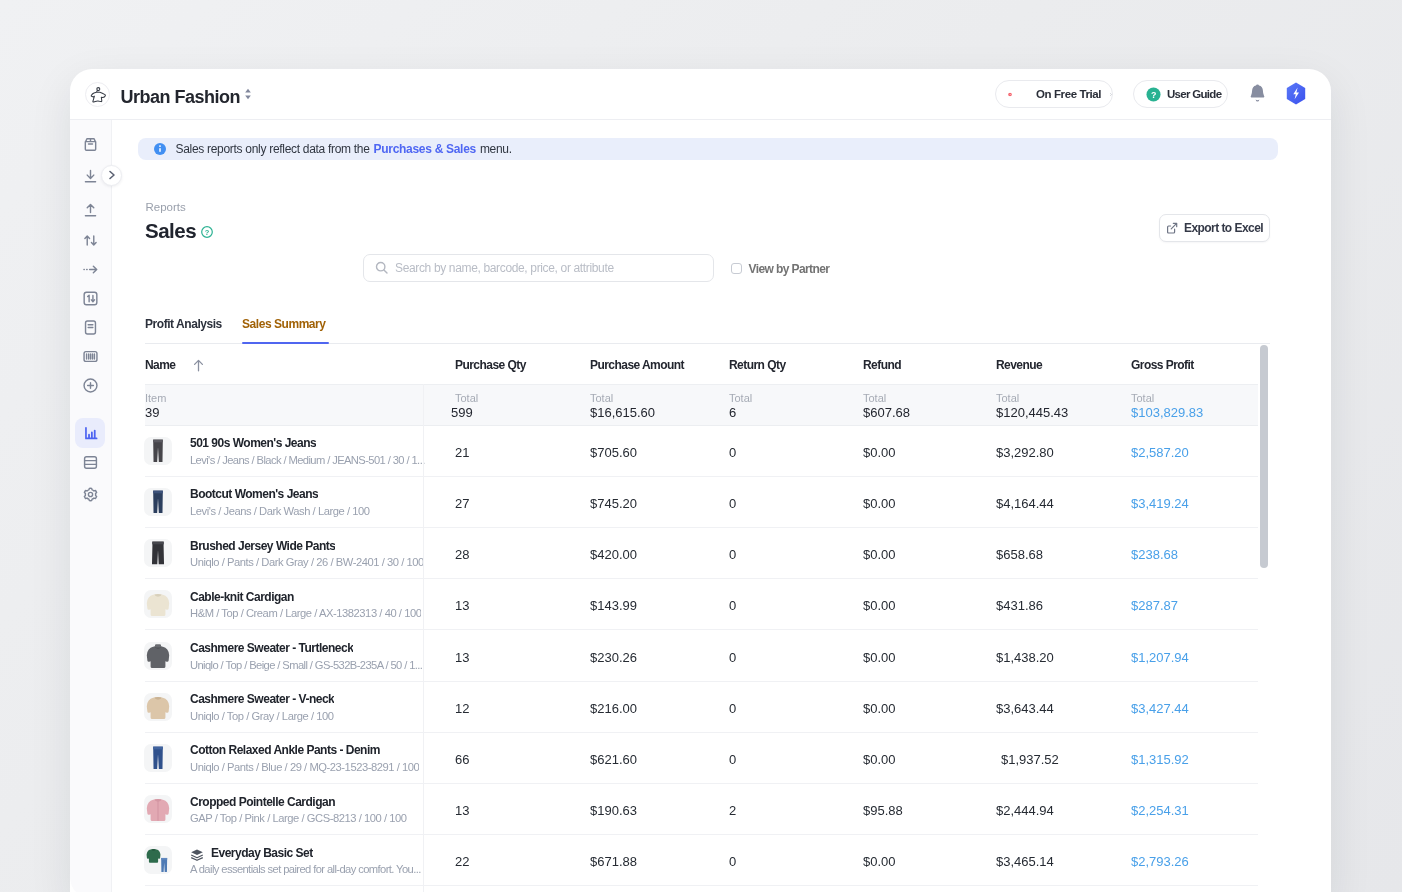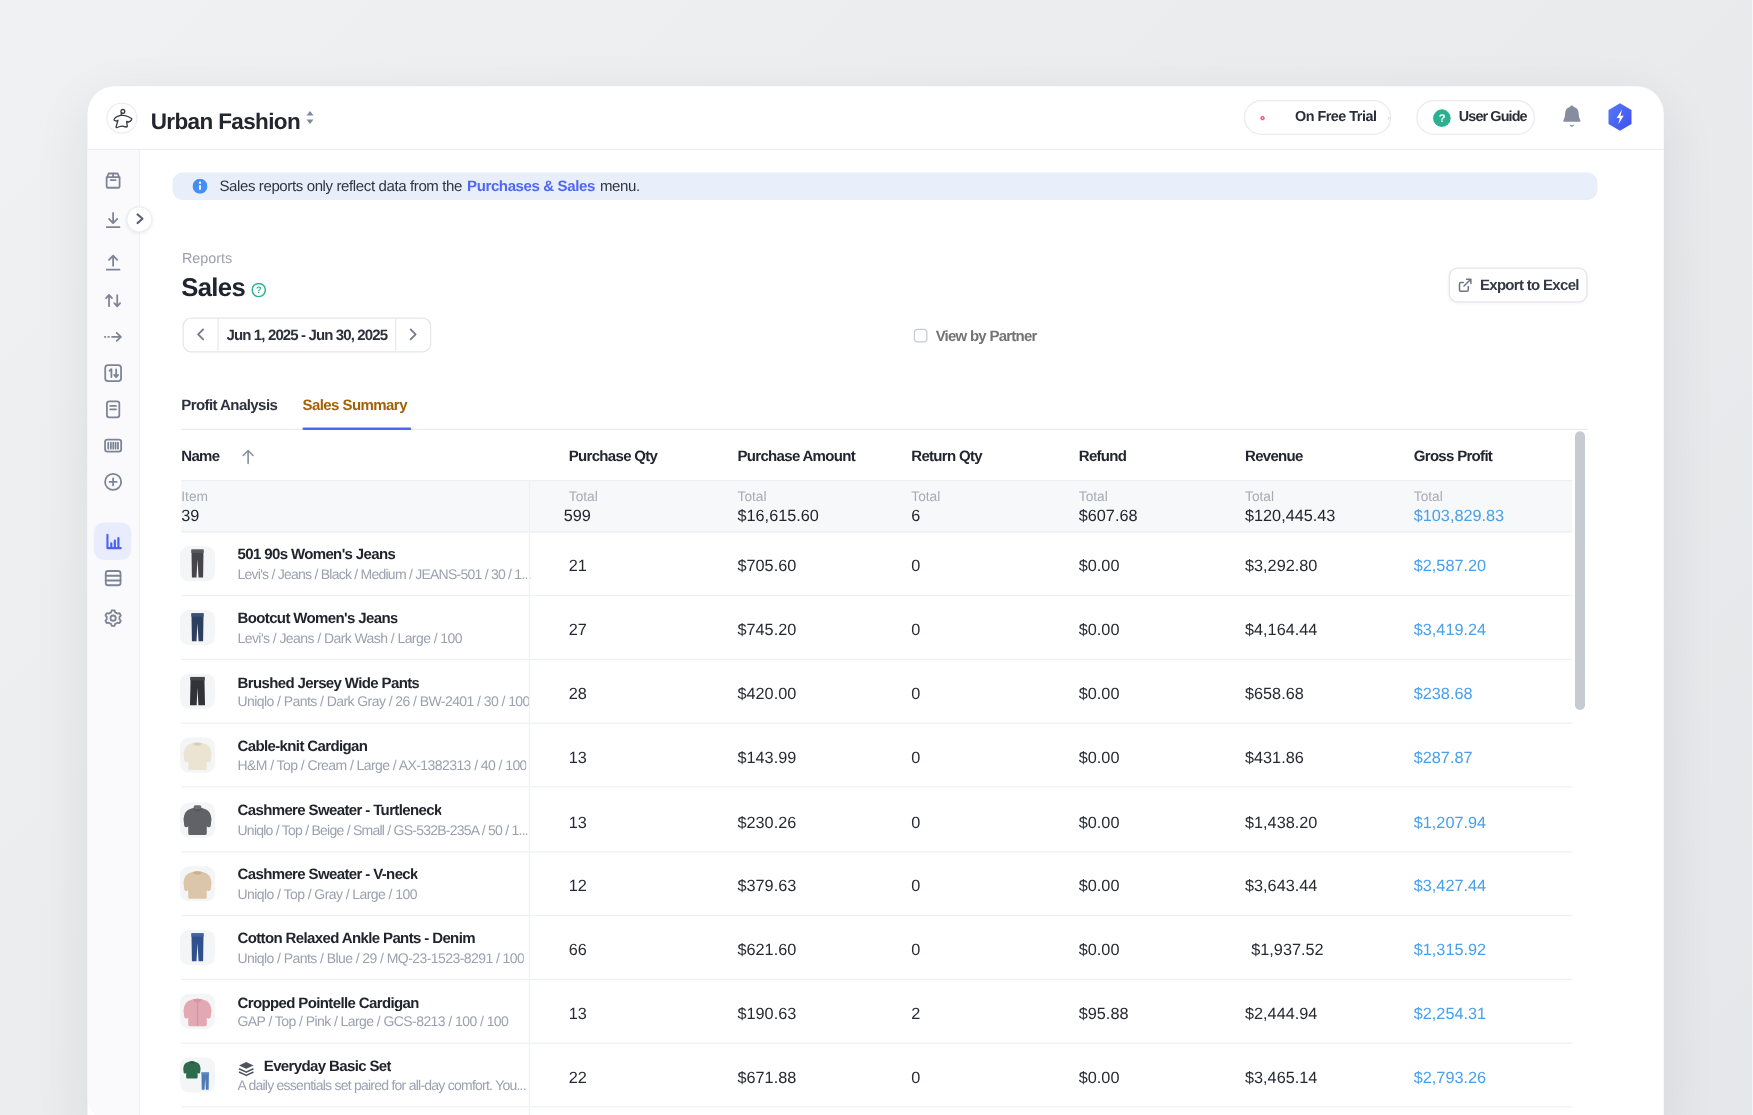--- a/index.html
+++ b/index.html
@@ -178,33 +178,24 @@
 <div class="crumb">Reports</div>
 <div class="h1">Sales</div>
 <svg class="abs" style="left:131px;top:157px" width="12" height="12" viewBox="0 0 12 12" fill="none">
       <circle cx="6" cy="6" r="5.3" stroke="#2db293" stroke-width="1.2"></circle>
       <text x="6" y="8.8" text-anchor="middle" font-size="7.5" font-weight="bold" fill="#2db293" font-family="Liberation Sans">?</text>
     </svg>
 <div class="exportbtn"><svg width="14" height="14" viewBox="0 0 14 14" fill="none" stroke="#6f7585" stroke-width="1.2" stroke-linecap="round" stroke-linejoin="round">
         <path d="M9.6 8.2 V11 Q9.6 12 8.6 12 H3.6 Q2.6 12 2.6 11 V6 Q2.6 5 3.6 5 H5.6"></path>
         <path d="M6.2 7.8 L11.4 2.6 M8.3 2.3 H11.7 V5.7"></path>
       </svg>Export to Excel</div>
-<div class="datectl">
- <div class="nav">
-        <svg width="7" height="11" viewBox="0 0 7 11" fill="none" stroke="#777d8a" stroke-width="1.5" stroke-linecap="round" stroke-linejoin="round">
-          <path d="M5.5 1.5 L1.5 5.5 L5.5 9.5"></path>
-        </svg>
-      </div>
- <div class="mid">Jun 1, 2025 - Jun 30, 2025</div>
- <div class="nav">
-        <svg width="7" height="11" viewBox="0 0 7 11" fill="none" stroke="#777d8a" stroke-width="1.5" stroke-linecap="round" stroke-linejoin="round">
-          <path d="M1.5 1.5 L5.5 5.5 L1.5 9.5"></path>
-        </svg>
-      </div>
-</div>
+<div class="search"><svg width="13" height="13" viewBox="0 0 13 13" fill="none" stroke="#b3b7c0" stroke-width="1.4" stroke-linecap="round">
+        <circle cx="5.7" cy="5.7" r="4.2"></circle>
+        <path d="M8.9 8.9 L12 12"></path>
+      </svg>Search by name, barcode, price, or attribute</div>
 <div class="chk"></div>
 <div class="chklabel">View by Partner</div>
 <div class="tab1">Profit Analysis</div>
 <div class="tab2">Sales Summary</div>
 <div class="tabline"></div>
 <div class="tabuline"></div>
 <div class="tbl">
 <div class="th" style="left:0">Name</div>
       <svg class="abs" style="left:48px;top:15px" width="11" height="13" viewBox="0 0 11 13" fill="none" stroke="#8a90a0" stroke-width="1.3" stroke-linecap="round" stroke-linejoin="round">
         <path d="M5.5 11.8 V1.8 M1.6 5.4 L5.5 1.4 L9.4 5.4"></path>
@@ -315,21 +306,21 @@
 <div class="row" style="top:338.0px">
         <div class="thumb">
           <svg width="28" height="28" viewBox="0 0 20 20">
             <path d="M2 9.4 Q2.5 4.2 6.5 3.4 Q8.2 2.9 10 2.9 Q11.8 2.9 13.5 3.4 Q17.5 4.2 18 9.4 L17.6 13.2 Q17.4 14.4 16.2 14.1 L15.3 13.7 L15.3 17.5 Q15.3 18.6 14.2 18.6 H5.8 Q4.7 18.6 4.7 17.5 L4.7 13.7 L3.8 14.1 Q2.6 14.4 2.4 13.2 Z" fill="#dcc6a9"></path>
             <path d="M7.5 3.3 Q10 2.4 12.5 3.3 Q12.2 4.8 10 4.8 Q7.8 4.8 7.5 3.3 Z" fill="#c9b293"></path>
           </svg>
         </div>
         <div class="nm">Cashmere Sweater - V-neck</div>
         <div class="sub" style="">Uniqlo / Top / Gray / Large / 100</div>
         <div class="num" style="left:310px">12</div>
-        <div class="num" style="left:445px">$379.63</div>
+        <div class="num" style="left:445px">$216.00</div>
         <div class="num" style="left:584px">0</div>
         <div class="num" style="left:718px">$0.00</div>
         <div class="num" style="left:851px">$3,643.44</div>
         <div class="num gp" style="left:986px">$3,427.44</div>
       </div>
 <div class="row" style="top:389.0px">
         <div class="thumb">
           <svg width="28" height="28" viewBox="0 0 20 20">
             <path d="M6.6 2 H13.4 V4.8 L13.2 17.9 H10.6 L10 7.4 L9.4 17.9 H6.8 L6.6 4.8 Z" fill="#30518c"></path>
             <rect x="6.5" y="1.8" width="7.0" height="2" fill="#41639e"></rect>

